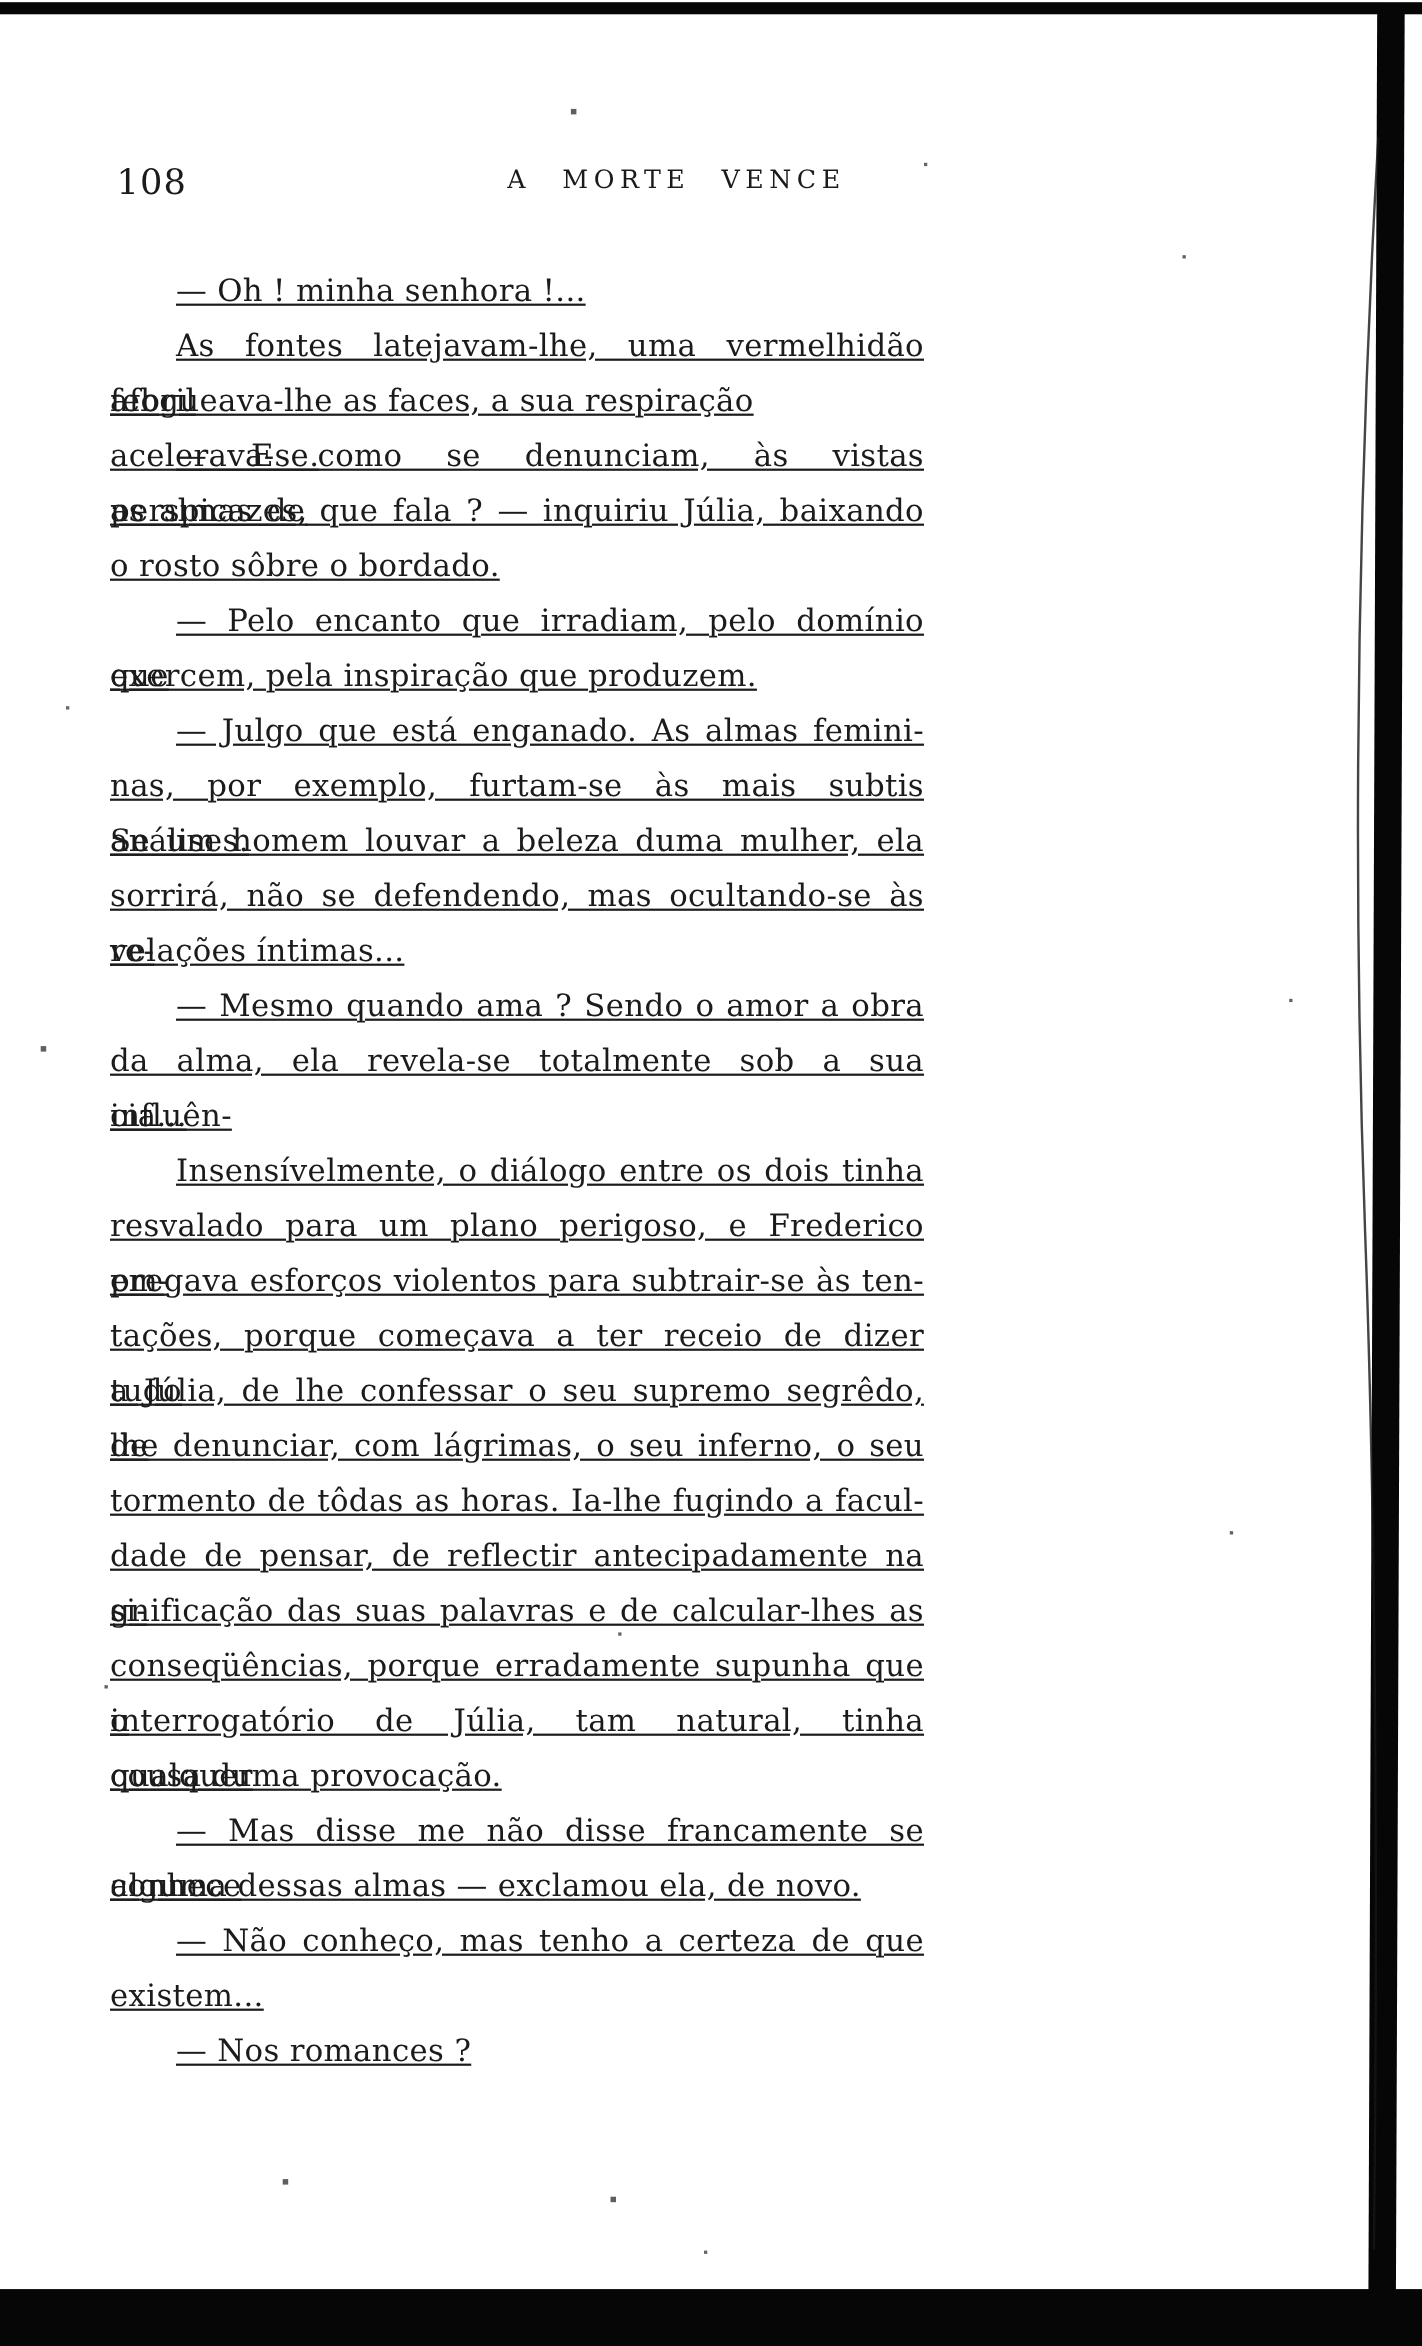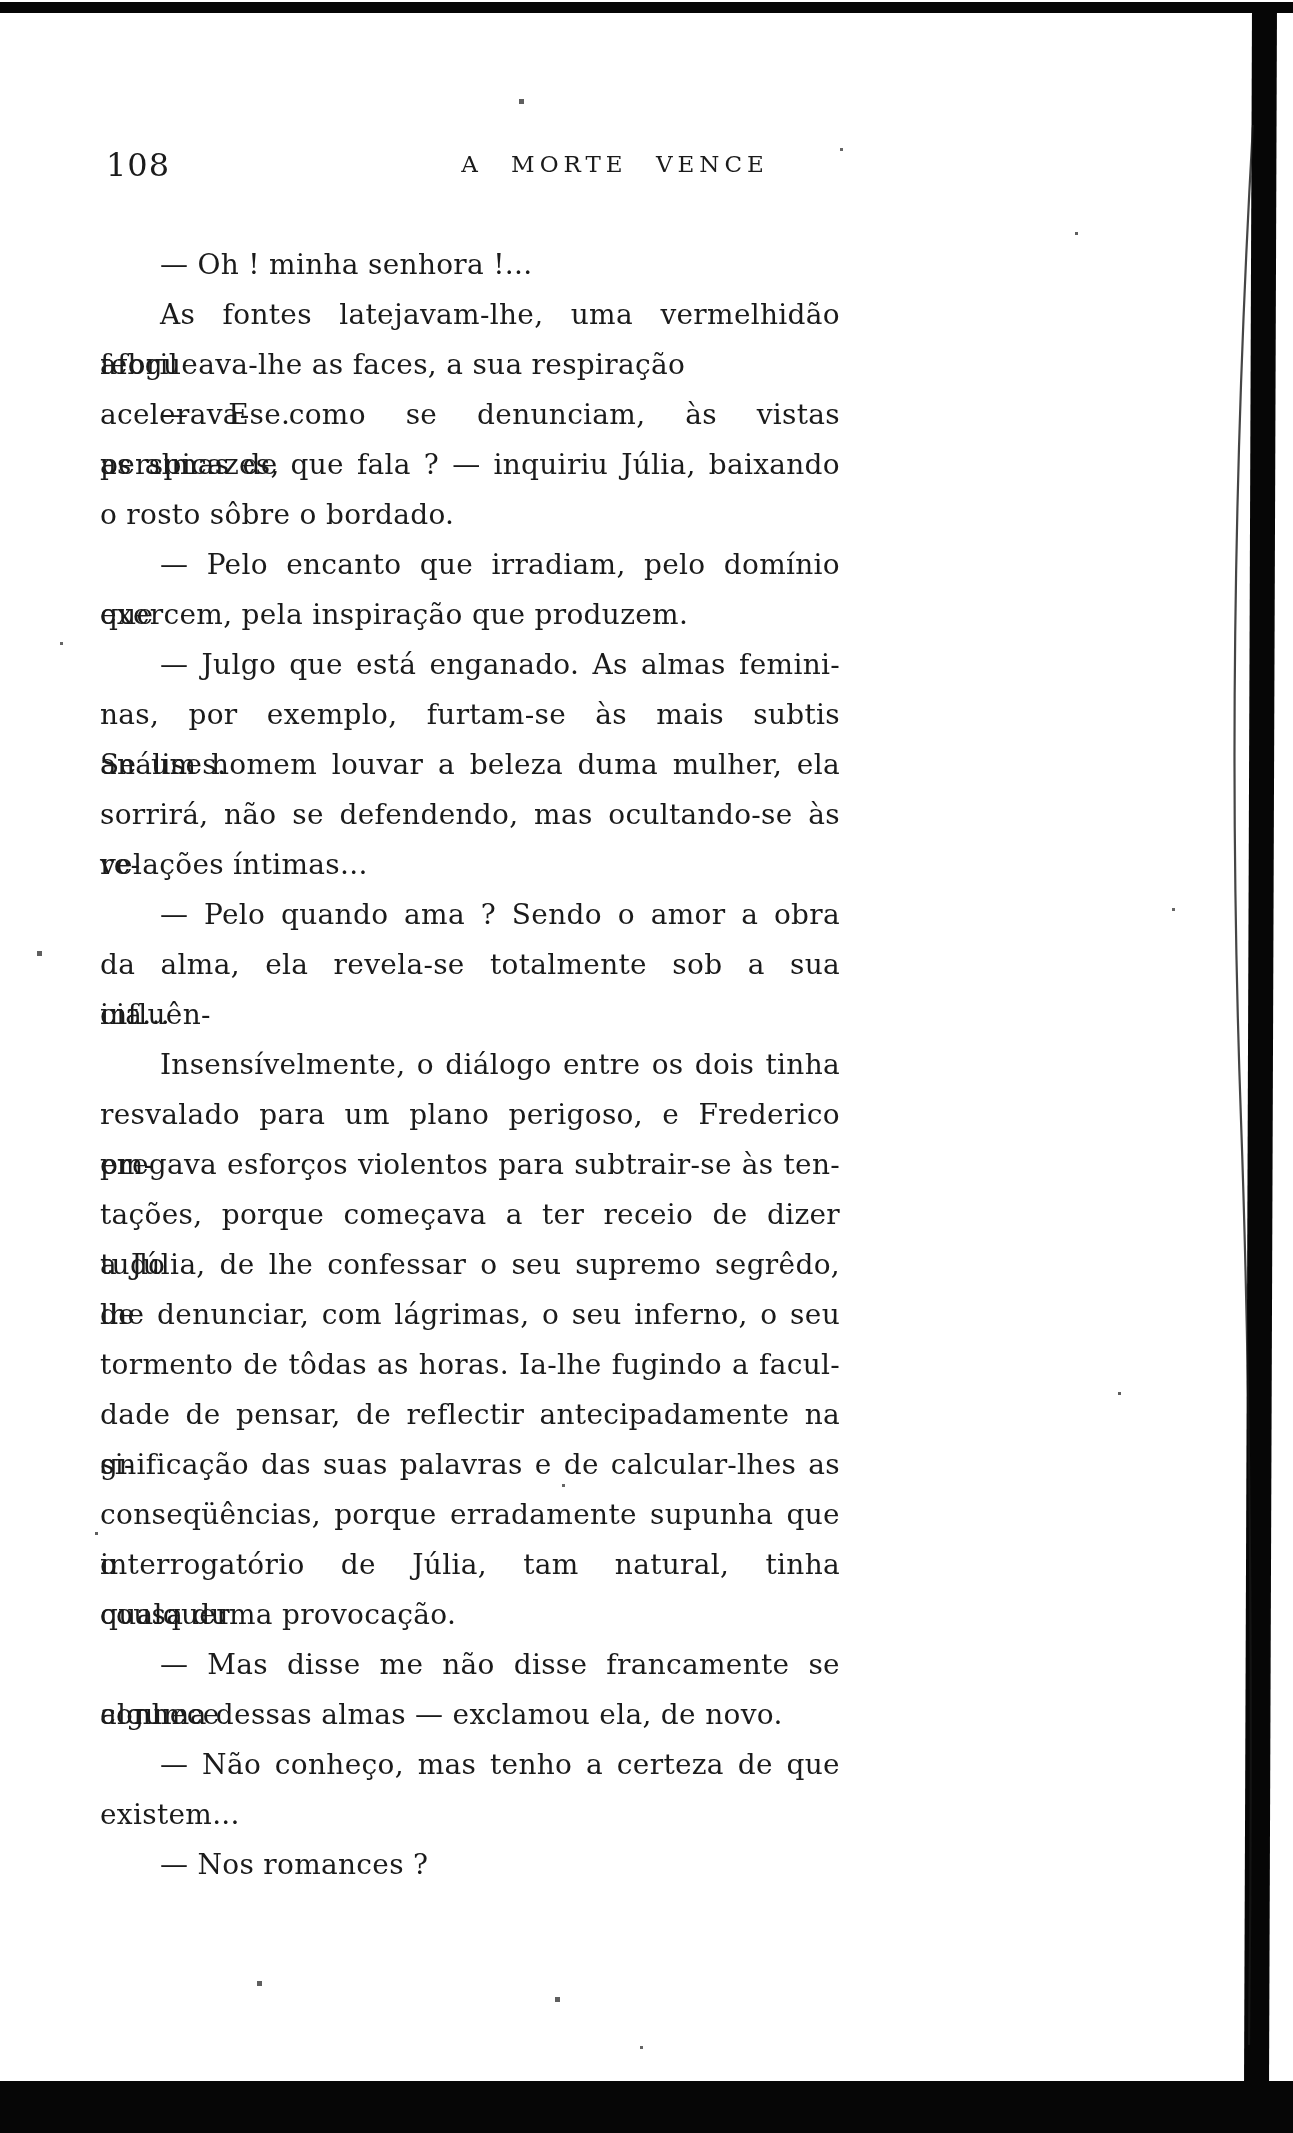--- a/index.html
+++ b/index.html
@@ -86,20 +86,21 @@
     letter-spacing: 5px;
     word-spacing: 16px;
     white-space: nowrap;
   }
 
   
   .text-block {
     position: absolute;
     left: 100px; top: 240px;
     width: 740px;
+    text-decoration: underline;
   }
   .para { margin: 0; padding: 0; }
   .line {
     font-size: 28px;
     line-height: 50px;
     height: 50px;
     letter-spacing: 0.3px;
     white-space: normal;
     overflow: visible;
   }
@@ -149,21 +150,21 @@
         <div class="line">exercem, pela inspiração que produzem.</div>
       </div>
       <div class="para">
         <div class="line indent just">— Julgo que está enganado. As almas femini-</div>
         <div class="line just">nas, por exemplo, furtam-se às mais subtis análises.</div>
         <div class="line just">Se um homem louvar a beleza duma mulher, ela</div>
         <div class="line just">sorrirá, não se defendendo, mas ocultando-se às re-</div>
         <div class="line">velações íntimas...</div>
       </div>
       <div class="para">
-        <div class="line indent just">— Pelo quando ama ? Sendo o amor a obra</div>
+        <div class="line indent just">— Mesmo quando ama ? Sendo o amor a obra</div>
         <div class="line just">da alma, ela revela-se totalmente sob a sua influên-</div>
         <div class="line">cia...</div>
       </div>
       <div class="para">
         <div class="line indent just">Insensívelmente, o diálogo entre os dois tinha</div>
         <div class="line just">resvalado para um plano perigoso, e Frederico em-</div>
         <div class="line just">pregava esforços violentos para subtrair-se às ten-</div>
         <div class="line just">tações, porque começava a ter receio de dizer tudo</div>
         <div class="line just">a Júlia, de lhe confessar o seu supremo segrêdo, de</div>
         <div class="line just">lhe denunciar, com lágrimas, o seu inferno, o seu</div>

